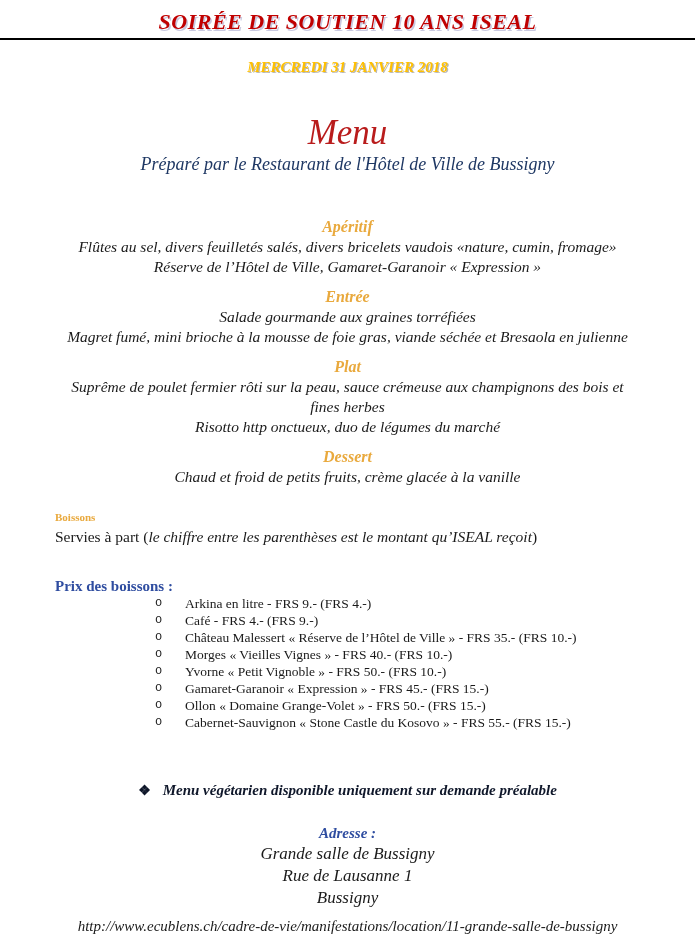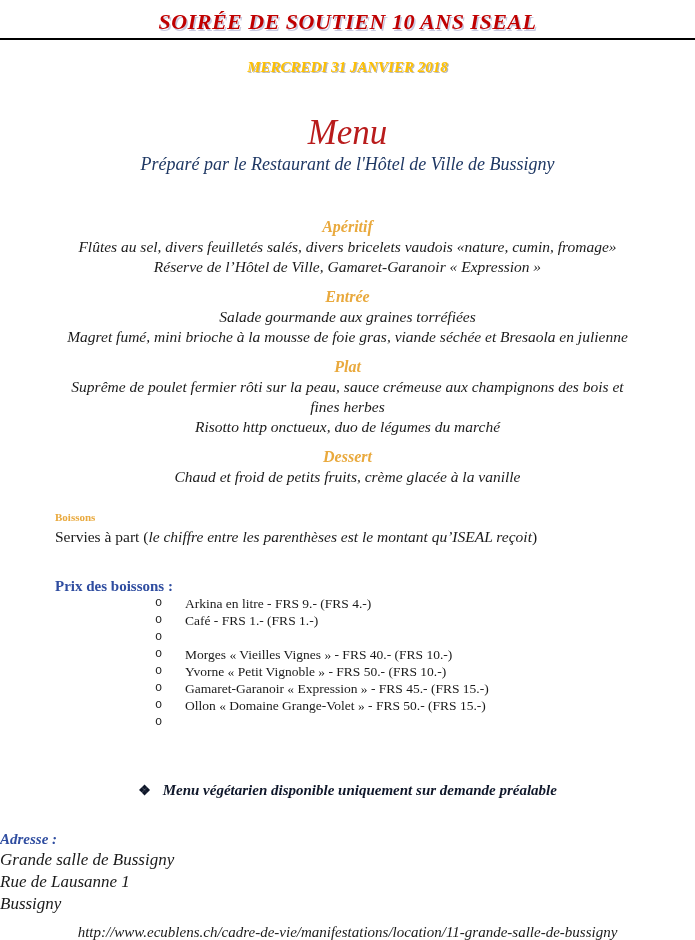--- a/index.html
+++ b/index.html
@@ -98,21 +98,21 @@
   .veg-note {
     margin-top: 50px;
     text-align: center;
     font-size: 15px; line-height: 18px;
     font-weight: bold; font-style: italic;
     color: #0f172a;
   }
   .veg-bullet { font-style: normal; font-size: 14px; margin-right: 12px; }
 
   
-  .address { margin-top: 29px; }
+  .address { margin-top: 23px; text-align: center; }
   .address-heading {
     font-size: 15px; line-height: 20px;
     font-weight: bold; font-style: italic;
     color: #2F4DA0;
   }
   .address-line {
     font-size: 17px; line-height: 22px;
     font-style: italic;
   }
 
@@ -166,43 +166,45 @@
 
   <div class="prices">
     <div class="prices-heading">Prix des boissons :</div>
     <ul class="price-list">
       <li class="price-item">
           <span class="price-bullet">o</span>
           <span>Arkina en litre - FRS 9.- (FRS 4.-)</span>
         </li>
       <li class="price-item">
           <span class="price-bullet">o</span>
-          <span>Café - FRS 1.- (FRS 1.-)</span>
-        </li>
-      <li class="price-item">
-          <span class="price-bullet">o</span>
+          <span>Café - FRS 4.- (FRS 9.-)</span>
+        </li>
+      <li class="price-item">
+          <span class="price-bullet">o</span>
+          <span>Château Malessert « Réserve de l’Hôtel de Ville » - FRS 35.- (FRS 10.-)</span>
         </li>
       <li class="price-item">
           <span class="price-bullet">o</span>
           <span>Morges « Vieilles Vignes » - FRS 40.- (FRS 10.-)</span>
         </li>
       <li class="price-item">
           <span class="price-bullet">o</span>
           <span>Yvorne « Petit Vignoble » - FRS 50.- (FRS 10.-)</span>
         </li>
       <li class="price-item">
           <span class="price-bullet">o</span>
           <span>Gamaret-Garanoir « Expression » - FRS 45.- (FRS 15.-)</span>
         </li>
       <li class="price-item">
           <span class="price-bullet">o</span>
           <span>Ollon « Domaine Grange-Volet » - FRS 50.- (FRS 15.-)</span>
         </li>
       <li class="price-item">
           <span class="price-bullet">o</span>
+          <span>Cabernet-Sauvignon « Stone Castle du Kosovo » - FRS 55.- (FRS 15.-)</span>
         </li>
     </ul>
   </div>
 
 </div>
 
 <div class="veg-note"><span class="veg-bullet">❖</span><span>Menu végétarien disponible uniquement sur demande préalable</span></div>
 
 <div class="address">
   <div class="address-heading">Adresse :</div>

